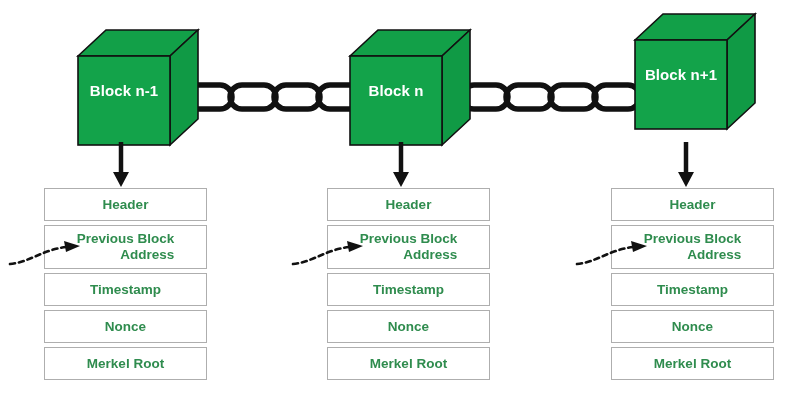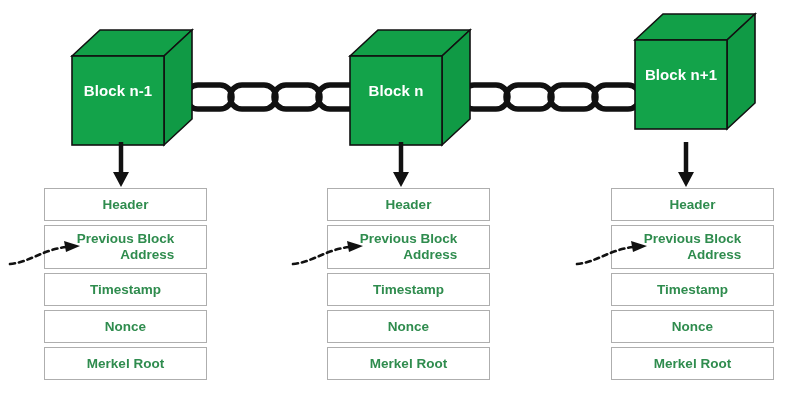--- a/index.html
+++ b/index.html
@@ -112,21 +112,21 @@
     <svg width="186" height="34" viewBox="0 0 186 34">
       <g fill="none" stroke="#111111" stroke-width="5.5">
         <rect x="2" y="5" width="46" height="24" rx="12" ry="12"></rect>
         <rect x="46" y="5" width="46" height="24" rx="12" ry="12"></rect>
         <rect x="90" y="5" width="46" height="24" rx="12" ry="12"></rect>
         <rect x="134" y="5" width="46" height="24" rx="12" ry="12"></rect>
       </g>
     </svg>
   </div>
 
-  <div class="cube" style="left:72px; top:30px;border-radius:28px;">
+  <div class="cube" style="left:78px; top:30px;border-radius:28px;">
     <svg width="120" height="115" viewBox="0 0 120 115">
       <polygon points="0,26 28,0 120,0 92,26" fill="#12A048" stroke="#111111" stroke-width="1.6"></polygon>
       <polygon points="92,26 120,0 120,89 92,115" fill="#109A45" stroke="#111111" stroke-width="1.6"></polygon>
       <rect x="0" y="26" width="92" height="89" fill="#13A34A" stroke="#111111" stroke-width="1.6"></rect>
     </svg>
     <div class="cube-label">Block n-1</div>
   </div>
 
   <div class="cube" style="left:350px; top:30px;">
     <svg width="120" height="115" viewBox="0 0 120 115">

